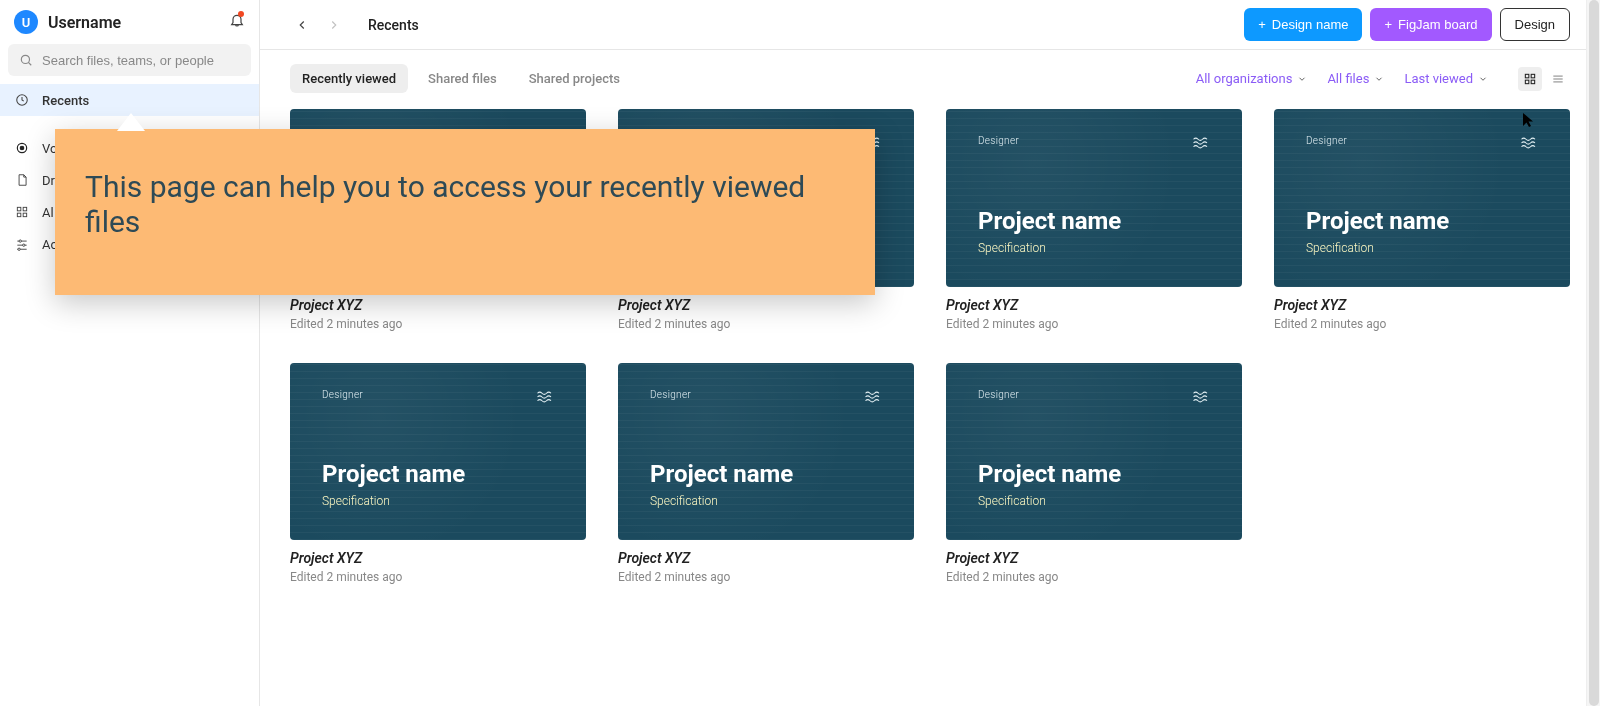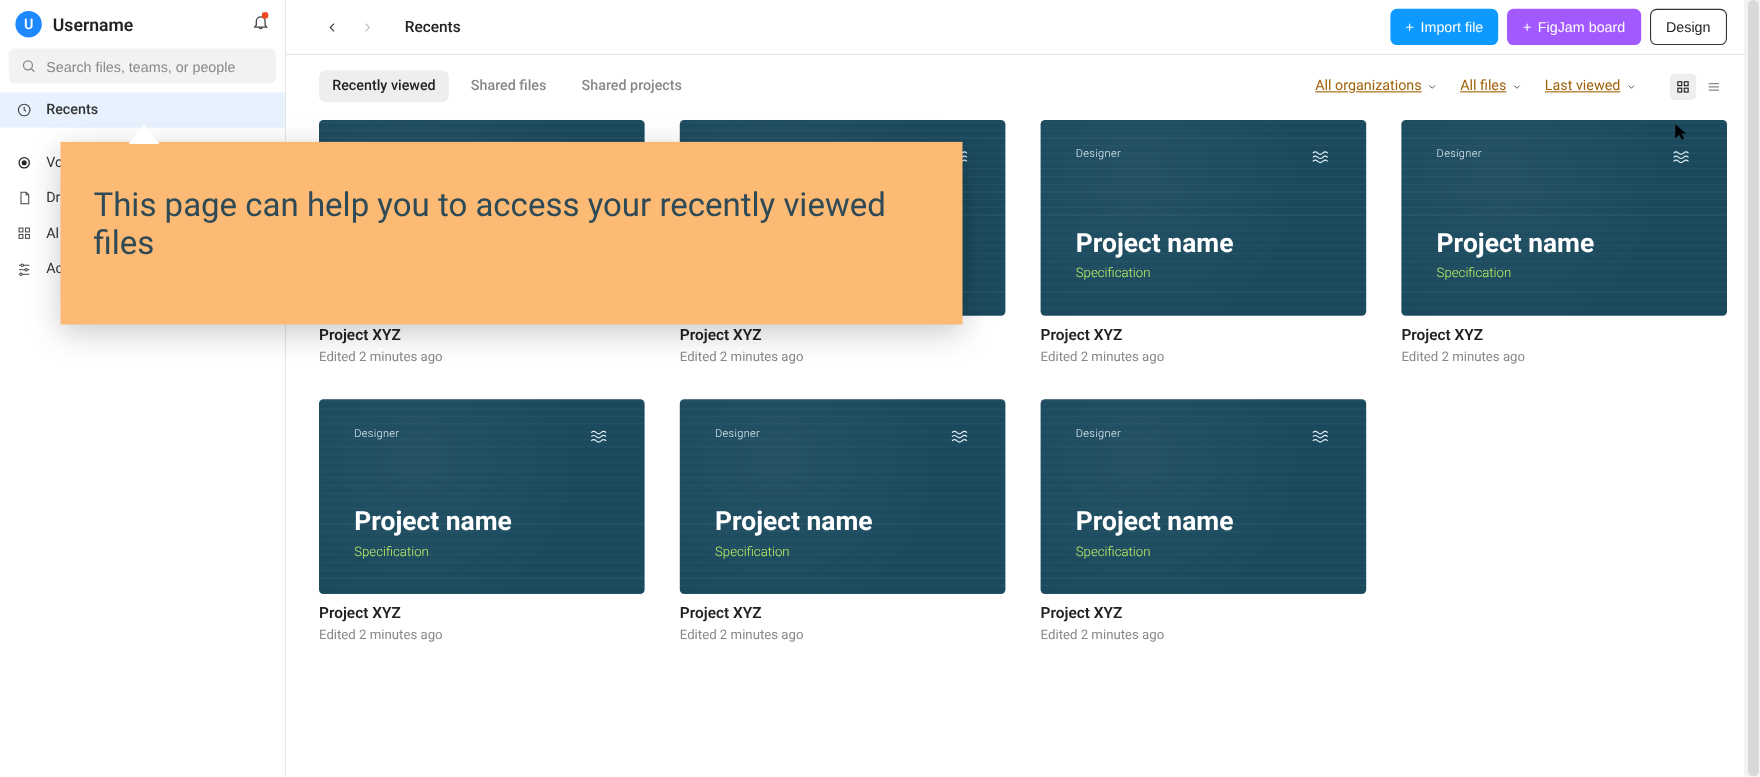--- a/index.html
+++ b/index.html
@@ -106,21 +106,21 @@
     display: flex; align-items: center; justify-content: space-between;
     padding: 14px 30px 6px 30px;
   }
   .tabs { display: flex; gap: 8px; }
   .tab {
     font-size: 13px; font-weight: 500;
     padding: 7px 12px; border-radius: 6px;
     cursor: pointer; color: #888;
   }
   .tab.active { background: #eeeeee; color: #222; }
-  .filters { display: flex; align-items: center; gap: 20px; color:#a16207; font-size:13px;text-decoration:underline; }
+  .filters { display: flex; align-items: center; gap: 20px; color:#8b5cf6; font-size:13px; }
   .filter { display: flex; align-items: center; gap: 5px; cursor:pointer; }
   .view-toggle { display:flex; gap:4px; margin-left:10px; }
   .view-btn { width:24px; height:24px; display:flex; align-items:center; justify-content:center; border-radius:4px; cursor:pointer; }
   .view-btn.active { background:#eeeeee; }
 
   
   .grid {
     display: grid;
     grid-template-columns: repeat(4, 1fr);
     gap: 32px;
@@ -137,23 +137,23 @@
   .thumb::before {
     content:"";
     position:absolute; inset:0;
     background-image:
       repeating-linear-gradient(0deg, rgba(255,255,255,0.04) 0px, rgba(255,255,255,0.04) 1px, transparent 1px, transparent 7px),
       radial-gradient(circle at 30% 30%, rgba(255,255,255,0.04), transparent 60%);
   }
   .thumb-content { position:absolute; inset:0; padding:26px 32px; display:flex; flex-direction:column; }
   .designer-label { font-size:10px; color:#e1eef2; font-weight:300; letter-spacing:0.3px; }
   .thumb-title { font-size:24px; color:#fff; font-weight:700; margin-top:auto; }
-  .thumb-sub { font-size:12px; color:#bef264; margin-top:6px; margin-bottom:6px; font-weight:300; }
+  .thumb-sub { font-size:12px; color:#fef9c3; margin-top:6px; margin-bottom:6px; font-weight:300; }
   .wave-icon { position:absolute; top:26px; right:32px; color:#e1eef2; }
-  .card-title { font-size:14px; font-weight:600; color:#222; margin-top:10px; }
+  .card-title { font-size:14px; font-weight:600; color:#222; margin-top:10px;font-style:italic; }
   .card-sub { font-size:12px; color:#888; margin-top:4px; }
 
   
   .callout {
     position: absolute;
     top: 129px; left: 55px;
     width: 820px;
     background: #fdba74;
     box-shadow: 0 8px 28px rgba(0,0,0,0.22);
     padding: 40px 30px 56px 30px;
@@ -296,21 +296,21 @@
             <svg width="14" height="14" viewBox="0 0 24 24" fill="none" stroke="#c2c2c2" stroke-width="2">
                 <polyline points="9 18 15 12 9 6"></polyline>
               </svg>
           </div>
         </div>
         <div class="crumb-title">Recents</div>
       </div>
       <div class="top-actions">
         <button class="btn btn-primary">
           <span>+</span>
-          <span>Import file</span>
+          <span>Design name</span>
         </button>
         <button class="btn btn-purple">
           <span>+</span>
           <span>FigJam board</span>
         </button>
         <button class="btn btn-outline">
           <span>Design</span>
         </button>
       </div>
     </div>

